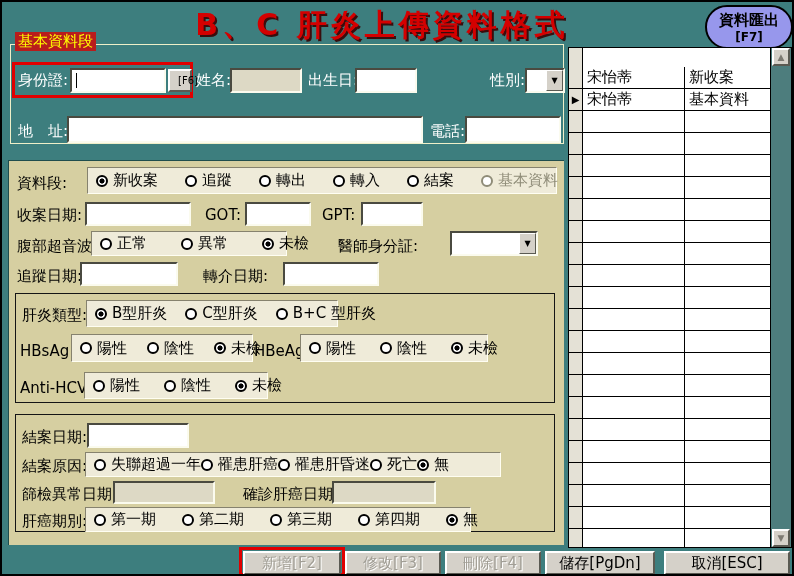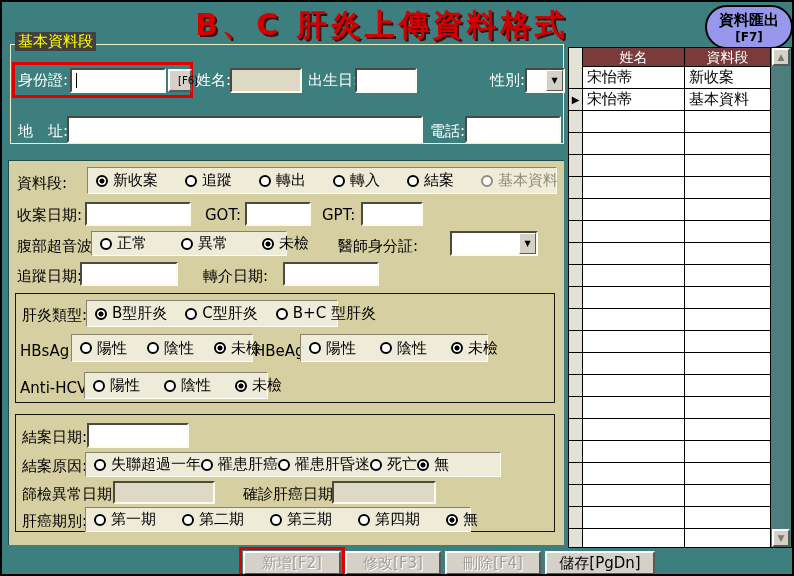--- a/index.html
+++ b/index.html
@@ -11,21 +11,21 @@
            text-shadow:2px 2px 0 #3a0d0d; white-space:nowrap; }
 
   .export-btn { position:absolute; left:703px; top:3px; width:88px; height:44px;
            background:#9797EC; border:2px solid #000; border-radius:22px;
            text-align:center; font-weight:bold; color:#000; cursor:pointer; padding-top:4px; }
   .export-btn .l1 { font-size:15px; }
   .export-btn .l2 { font-size:12px; }
 
   
   .group1 { position:absolute; left:8px; top:42px; width:554px; height:100px; border:1px solid #EFEFC8; }
-  .legend { position:absolute; left:4px; top:-13px; background:#404040; color:#FFFF00;
+  .legend { position:absolute; left:4px; top:-13px; background:#b91c1c; color:#FFFF00;
             font-size:15px; padding:0 3px; line-height:19px; }
   .wlbl { position:absolute; color:#ffffff; font-size:15px; white-space:pre; }
   .blbl { position:absolute; color:#000; font-size:15px; white-space:pre; }
 
   .inp { position:absolute; background:#fff; border:2px solid; border-color:#4a4a40 #fbfbee #fbfbee #4a4a40;
          font-size:14px; color:#000; padding:2px 4px; white-space:pre; overflow:hidden; }
   .dinp { background:#DDD9C5; color:#8f8c78; }
   .num { text-align:right; }
   .caret { position:absolute; left:4px; top:3px; width:1px; height:15px; background:#000; }
 
@@ -328,24 +328,20 @@
         <span class="opt sel">
             <span class="rad"></span>
             <span>無</span>
           </span>
       </div>
     </div>
   </div>
 
   <div class="rtable">
     <div class="gutter-col"></div>
-    <div class="thead">
-      <div class="th th1">姓名</div>
-      <div class="th th2">資料段</div>
-    </div>
     <div class="rows">
       <div class="trow">
         <div class="tg"></div>
         <div class="tc">宋怡蒂</div>
         <div class="tc2">新收案</div>
       </div>
       <div class="trow">
         <div class="tg">▶</div>
         <div class="tc">宋怡蒂</div>
         <div class="tc2">基本資料</div>
@@ -457,14 +453,15 @@
       <div class="sbtn" style="top:0;">▲</div>
       <div class="sbtn" style="bottom:0; top:auto;">▼</div>
     </div>
   </div>
 
   <div class="redbox" style="left:237px; top:545px; width:106px; height:29px;"></div>
   <div class="btn off" style="left:241px; top:549px; width:98px;">新增[F2]</div>
   <div class="btn off" style="left:343px; top:549px; width:96px;">修改[F3]</div>
   <div class="btn off" style="left:443px; top:549px; width:96px;">刪除[F4]</div>
   <div class="btn" style="left:543px; top:549px; width:110px;">儲存[PgDn]</div>
+  <div class="btn" style="left:662px; top:549px; width:126px;">取消[ESC]</div>
 
 </div>
 
 </body></html>

